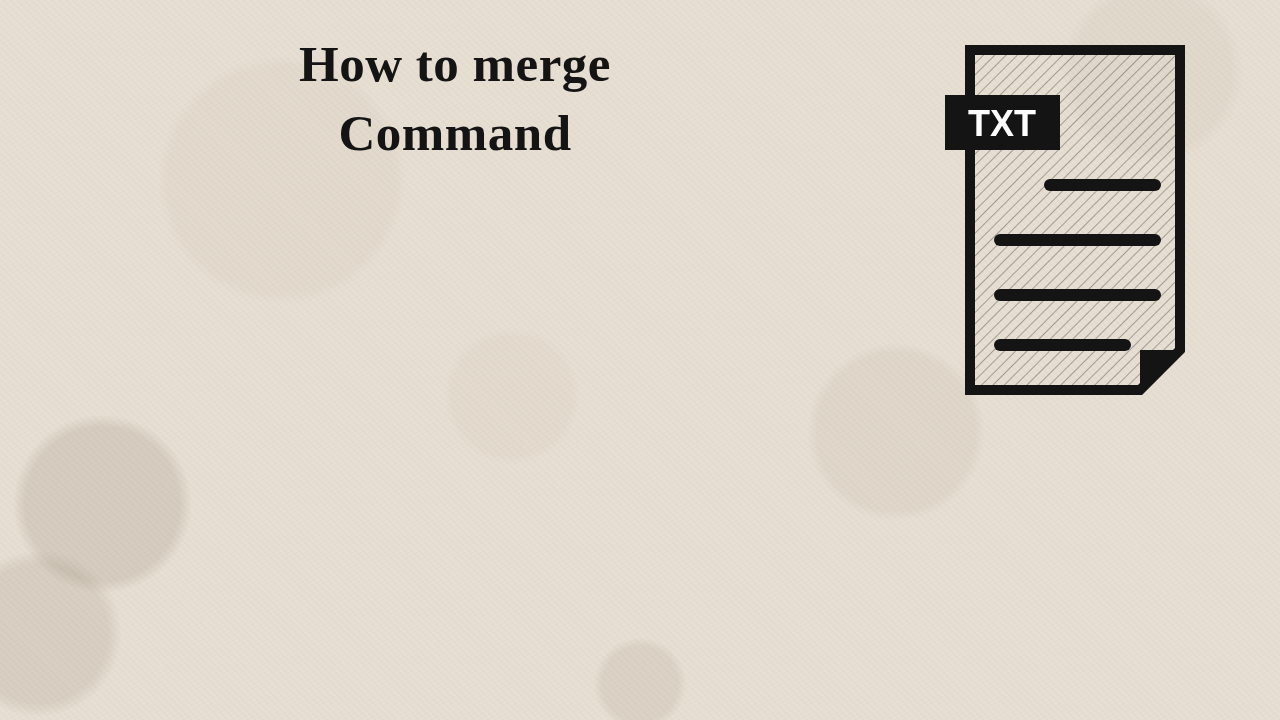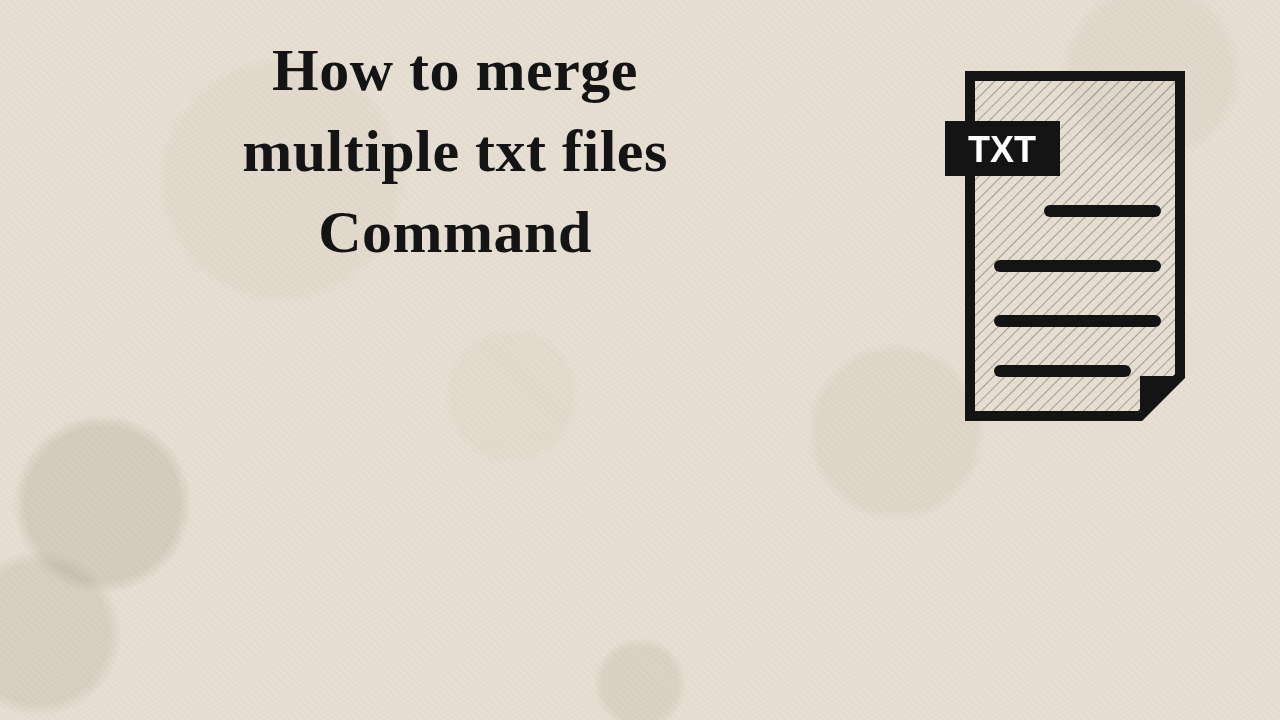--- a/index.html
+++ b/index.html
@@ -36,46 +36,45 @@
     display: flex;
     align-items: flex-start;
   }
   .title-block {
     position: absolute;
     left: 65px;
     top: 30px;
     width: 780px;
     color: #141414;
     font-weight: 700;
-    font-size: 60px;
+    font-size: 51px;
     line-height: 1.35;
     text-align: center;
     letter-spacing: 0.5px;
   }
   .title-block .line { display: block; }
   .icon-wrap {
     position: absolute;
     right: 70px;
-    top: 66px;
+    top: 40px;
     width: 280px;
     height: 360px;
   }
   .icon-wrap svg { width: 100%; height: 100%; display: block; }
 </style>
 </head>
 <body>
 
 <div class="texture"></div>
 <div class="grain"></div>
 
 <div class="content">
 
   <h1 class="title-block">
     <span class="line">How to merge</span>
-    <span class="line">multiple txt files</span>
     <span class="line">Command</span>
   </h1>
 
   <div class="icon-wrap">
     <svg viewBox="0 0 280 360" xmlns="http://www.w3.org/2000/svg">
 
       <path d="M 40 10
                L 250 10
                L 250 310
                L 210 350

